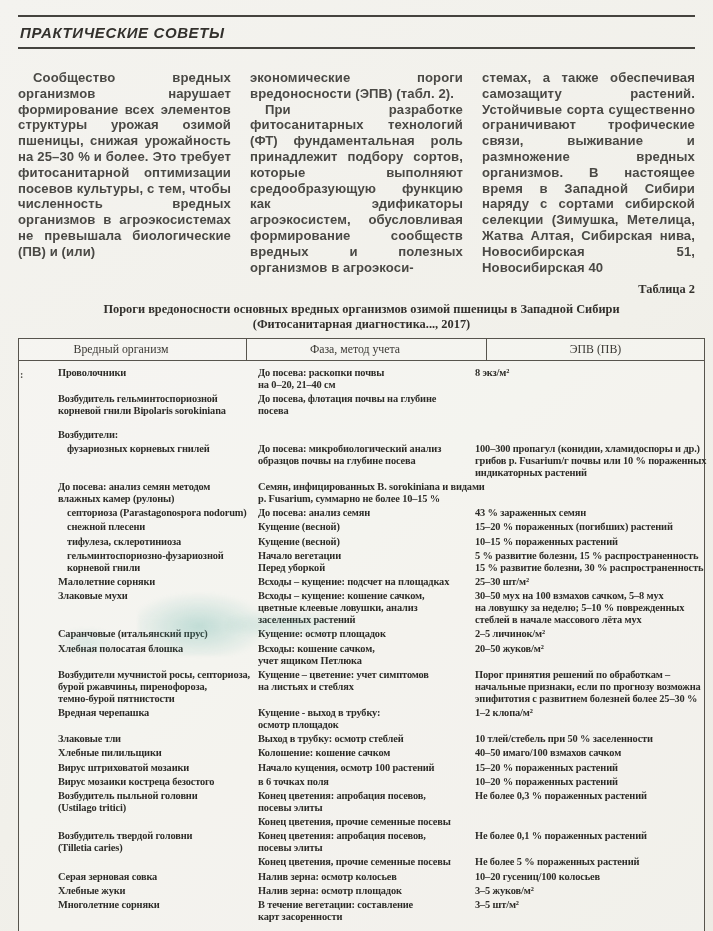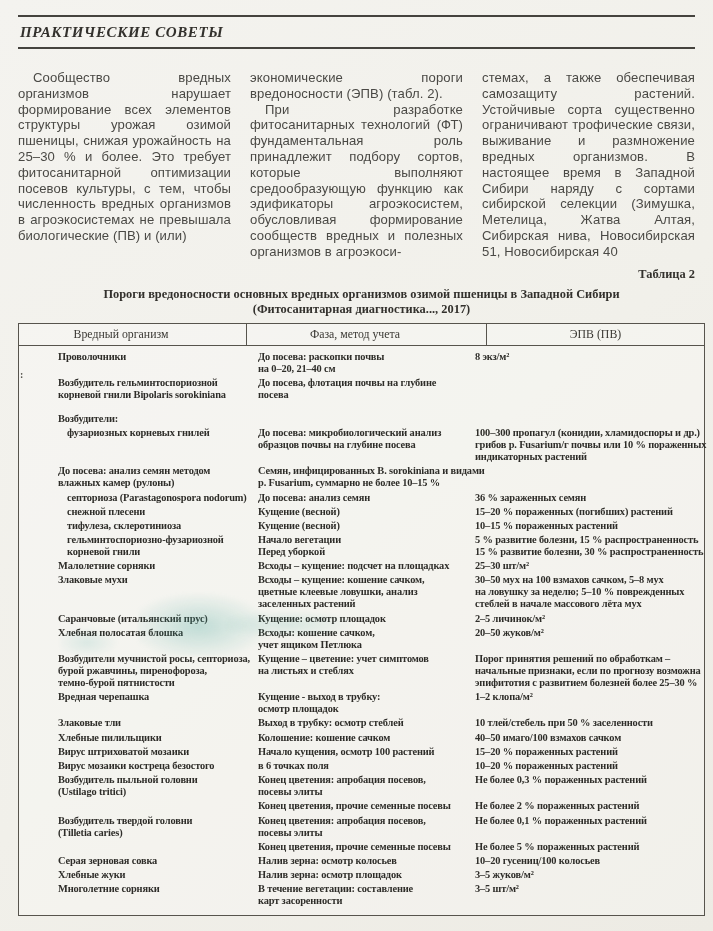--- a/index.html
+++ b/index.html
@@ -6,24 +6,24 @@
   body{width:713px;height:931px;overflow:hidden;background:#e9e8e3;}
   .page{
     position:relative;width:713px;height:931px;box-sizing:border-box;
     padding:15px 0 0 18px;overflow:hidden;
     background:linear-gradient(140deg,#f4f3ef 0%,#f1f0ea 55%,#edebe4 100%);
     font-family:"Liberation Serif",serif;color:#2e2d29;
   }
   .rule{width:677px;border-top:2.3px solid #45433e;}
   .rule-bottom{border-top-width:2.6px;}
   .running-head{
-    margin:7px 11px 6px 2px;font-family:Liberation Serif, serif;
+    margin:7px 11px 6px 2px;font-family:Liberation Sans, sans-serif;
     font-style:italic;font-weight:bold;font-size:15px;letter-spacing:.6px;color:#33312d;
   }
-  .intro{display:flex;gap:19px;width:677px;margin-top:21px;}
+  .intro{display:flex;gap:19px;width:677px;margin-top:21px;font-weight:bold;}
   .intro .col{
     flex:1;font-family:"Liberation Sans",sans-serif;font-size:13.1px;
     line-height:15.8px;text-align:justify;color:#4a4945;letter-spacing:.1px;
   }
   .intro p{margin:0;}
   .intro p.ind{text-indent:15px;}
   .tbl-label{width:677px;text-align:right;margin-top:7px;font-weight:bold;font-size:12.4px;color:#33312d;}
   .tbl-title{width:687px;text-align:center;font-weight:bold;font-size:12.4px;line-height:15px;margin-top:5px;color:#33312d;}
   .pest-table{width:687px;margin-top:6px;border:1.4px solid #57544d;box-sizing:border-box;background:rgba(255,255,255,.25);}
   .thead{display:grid;grid-template-columns:204px 217px 1fr;border-bottom:1.5px solid #57544d;gap:23px;}
@@ -112,21 +112,21 @@
         </div>
         <div class="tr">
           <div class="td phase">До посева: анализ семян методом
 влажных камер (рулоны)</div>
           <div class="td epv">Семян, инфицированных B. sorokiniana и видами
 р. Fusarium, суммарно не более 10–15 %</div>
         </div>
         <div class="tr">
           <div class="td organism sub">септориоза (Parastagonospora nodorum)</div>
           <div class="td phase">До посева: анализ семян</div>
-          <div class="td epv">36 % зараженных семян</div>
+          <div class="td epv">43 % зараженных семян</div>
         </div>
         <div class="tr">
           <div class="td organism sub">снежной плесени</div>
           <div class="td phase">Кущение (весной)</div>
           <div class="td epv">15–20 % пораженных (погибших) растений</div>
         </div>
         <div class="tr">
           <div class="td organism sub">тифулеза, склеротиниоза</div>
           <div class="td phase">Кущение (весной)</div>
           <div class="td epv">10–15 % пораженных растений</div>
@@ -203,21 +203,20 @@
         <div class="tr">
           <div class="td organism">Возбудитель пыльной головни
 (Ustilago tritici)</div>
           <div class="td phase">Конец цветения: апробация посевов,
 посевы элиты</div>
           <div class="td epv">Не более 0,3 % пораженных растений</div>
         </div>
         <div class="tr">
           <div class="td organism"></div>
           <div class="td phase">Конец цветения, прочие семенные посевы</div>
-          <div class="td epv">Не более 2 % пораженных растений</div>
         </div>
         <div class="tr">
           <div class="td organism">Возбудитель твердой головни
 (Tilletia caries)</div>
           <div class="td phase">Конец цветения: апробация посевов,
 посевы элиты</div>
           <div class="td epv">Не более 0,1 % пораженных растений</div>
         </div>
         <div class="tr">
           <div class="td organism"></div>

